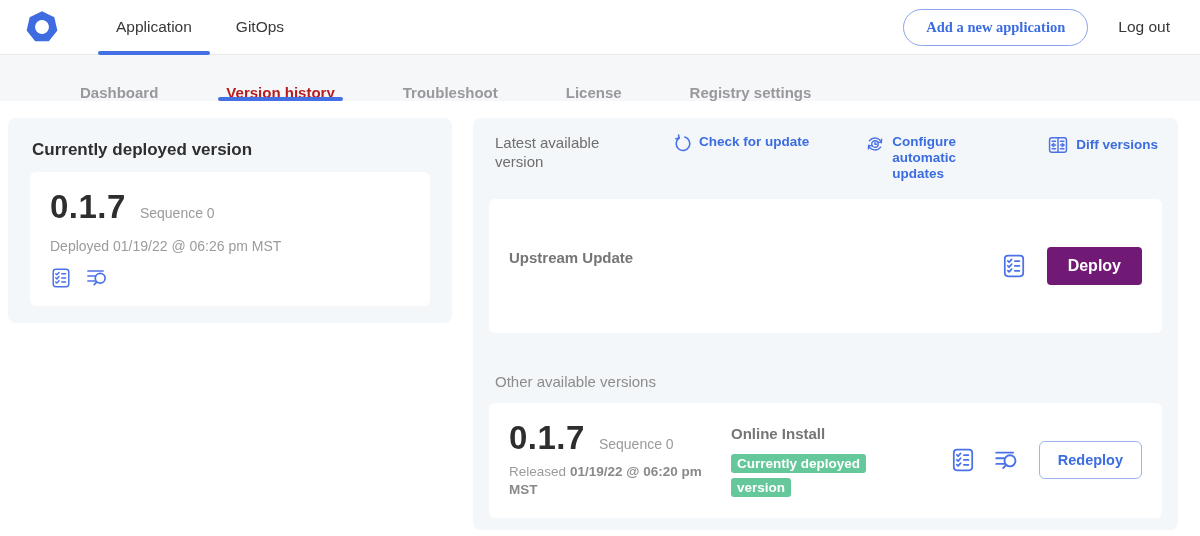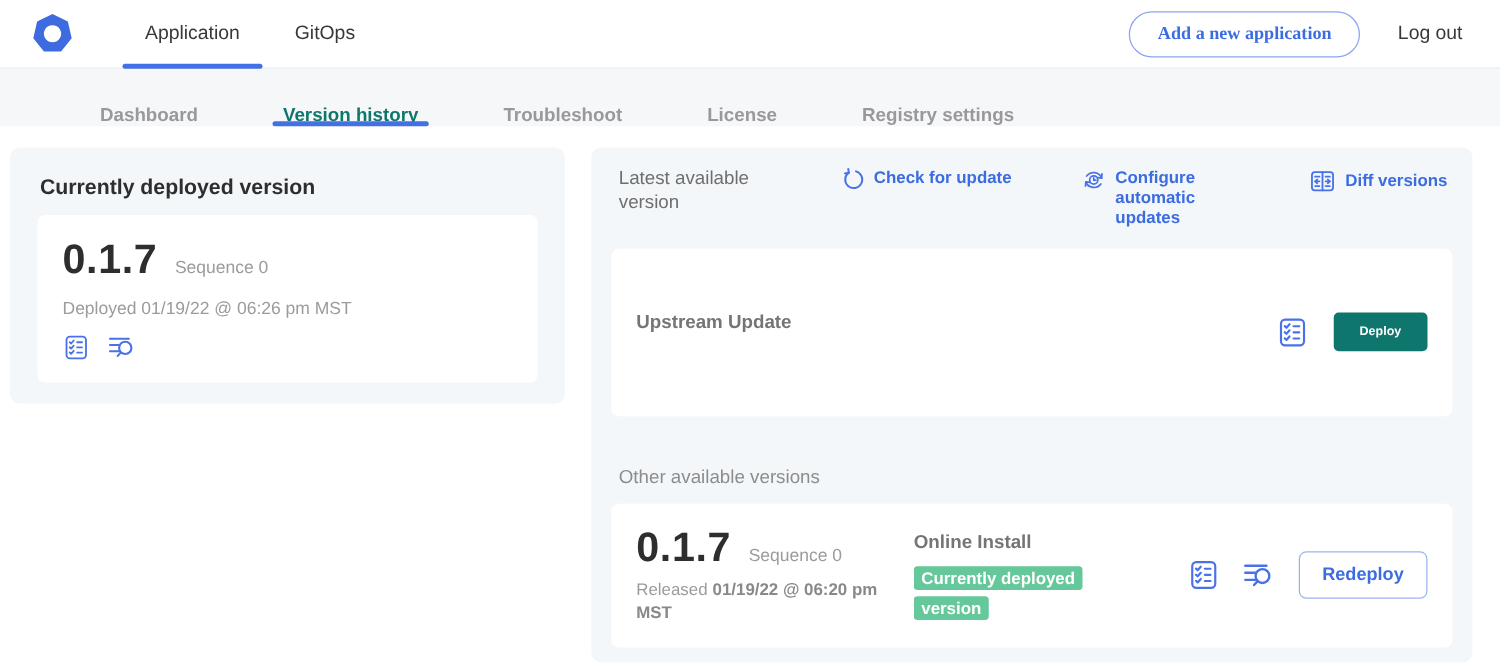--- a/index.html
+++ b/index.html
@@ -35,21 +35,21 @@
   
   .subnav {
     height:46px; background:#f6f7f9; display:flex; align-items:flex-end;
     padding-left:46px;
     font-weight:bold;
   }
   .subnav-item {
     padding:0 34px; display:flex; align-items:center; font-size:15px;
     color:#98989d; position:relative; cursor:pointer; white-space:nowrap;
   }
-  .subnav-item.active { color:#0f766e; }
+  .subnav-item.active { color:#b91c1c; }
   .subnav-item.active::after {
     content:""; position:absolute; left:26px; right:26px; bottom:0;
     height:4px; background:#4370e4; border-radius:2px;
   }
 
   
   .main { position:relative; height:435px; }
   .panel { background:#f4f7f9; border-radius:8px; position:absolute; }
 
   .left-panel { left:8px; top:17px; width:444px; height:205px; padding:14px 22px; }
@@ -81,21 +81,21 @@
   .lc-left { width:222px; flex-shrink:0; }
   .released-line { margin-top:6px; font-size:13.5px; line-height:1.4; color:#9b9b9b; }
   .released-prefix { margin-right:4px; }
   .released-date { color:#898989; font-weight:bold; }
   .files-line { margin-top:8px; font-size:13.5px; color:#9b9b9b; display:flex; gap:12px; align-items:center; }
   .view-diff { color:#3b6ce0; font-weight:600; cursor:pointer; }
   .source-label { font-size:15px; color:#757575; font-weight:600; }
   .lc-source { margin-top:36px; width:160px; flex-shrink:0; }
   .lc-right { margin-left:auto; display:flex; align-items:center; gap:20px; }
   .deploy-btn {
-    background:#0f766e; color:#fff; font-weight:bold; font-size:10px;
+    background:#701a75; color:#fff; font-weight:bold; font-size:16px;
     padding:10px 21px; border:none; border-radius:4px; cursor:pointer; font-family:inherit;
   }
 
   .other-title { margin:40px 0 0 6px; font-size:15px; color:#8c8c8c; }
   .other-card { margin-top:13px; padding:16px 20px; display:flex; height:115px; }
   .oc-left { width:222px; flex-shrink:0; }
   .oc-mid { width:168px; flex-shrink:0; margin-top:6px; }
   .badge-wrap { margin-top:9px; width:160px; line-height:1.55; }
   .badge {
     display:inline; background:#65c89b; color:#fff; font-size:13.5px; font-weight:bold;

